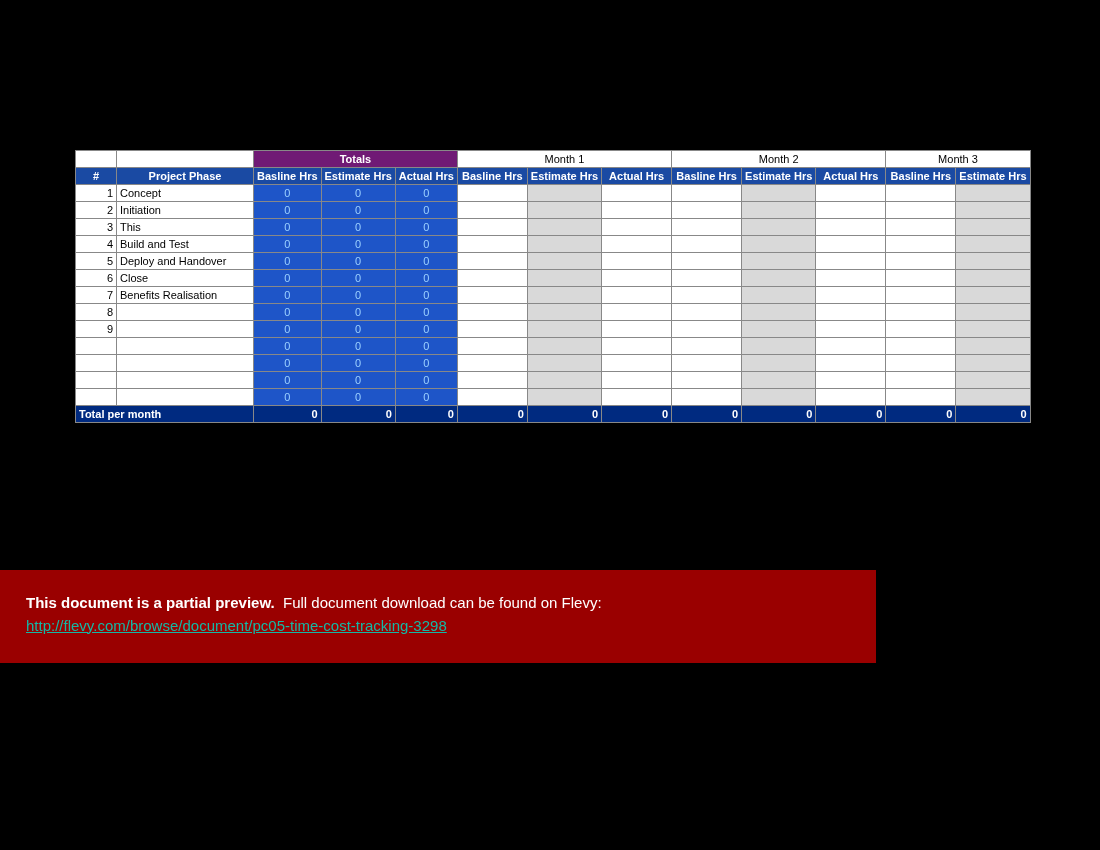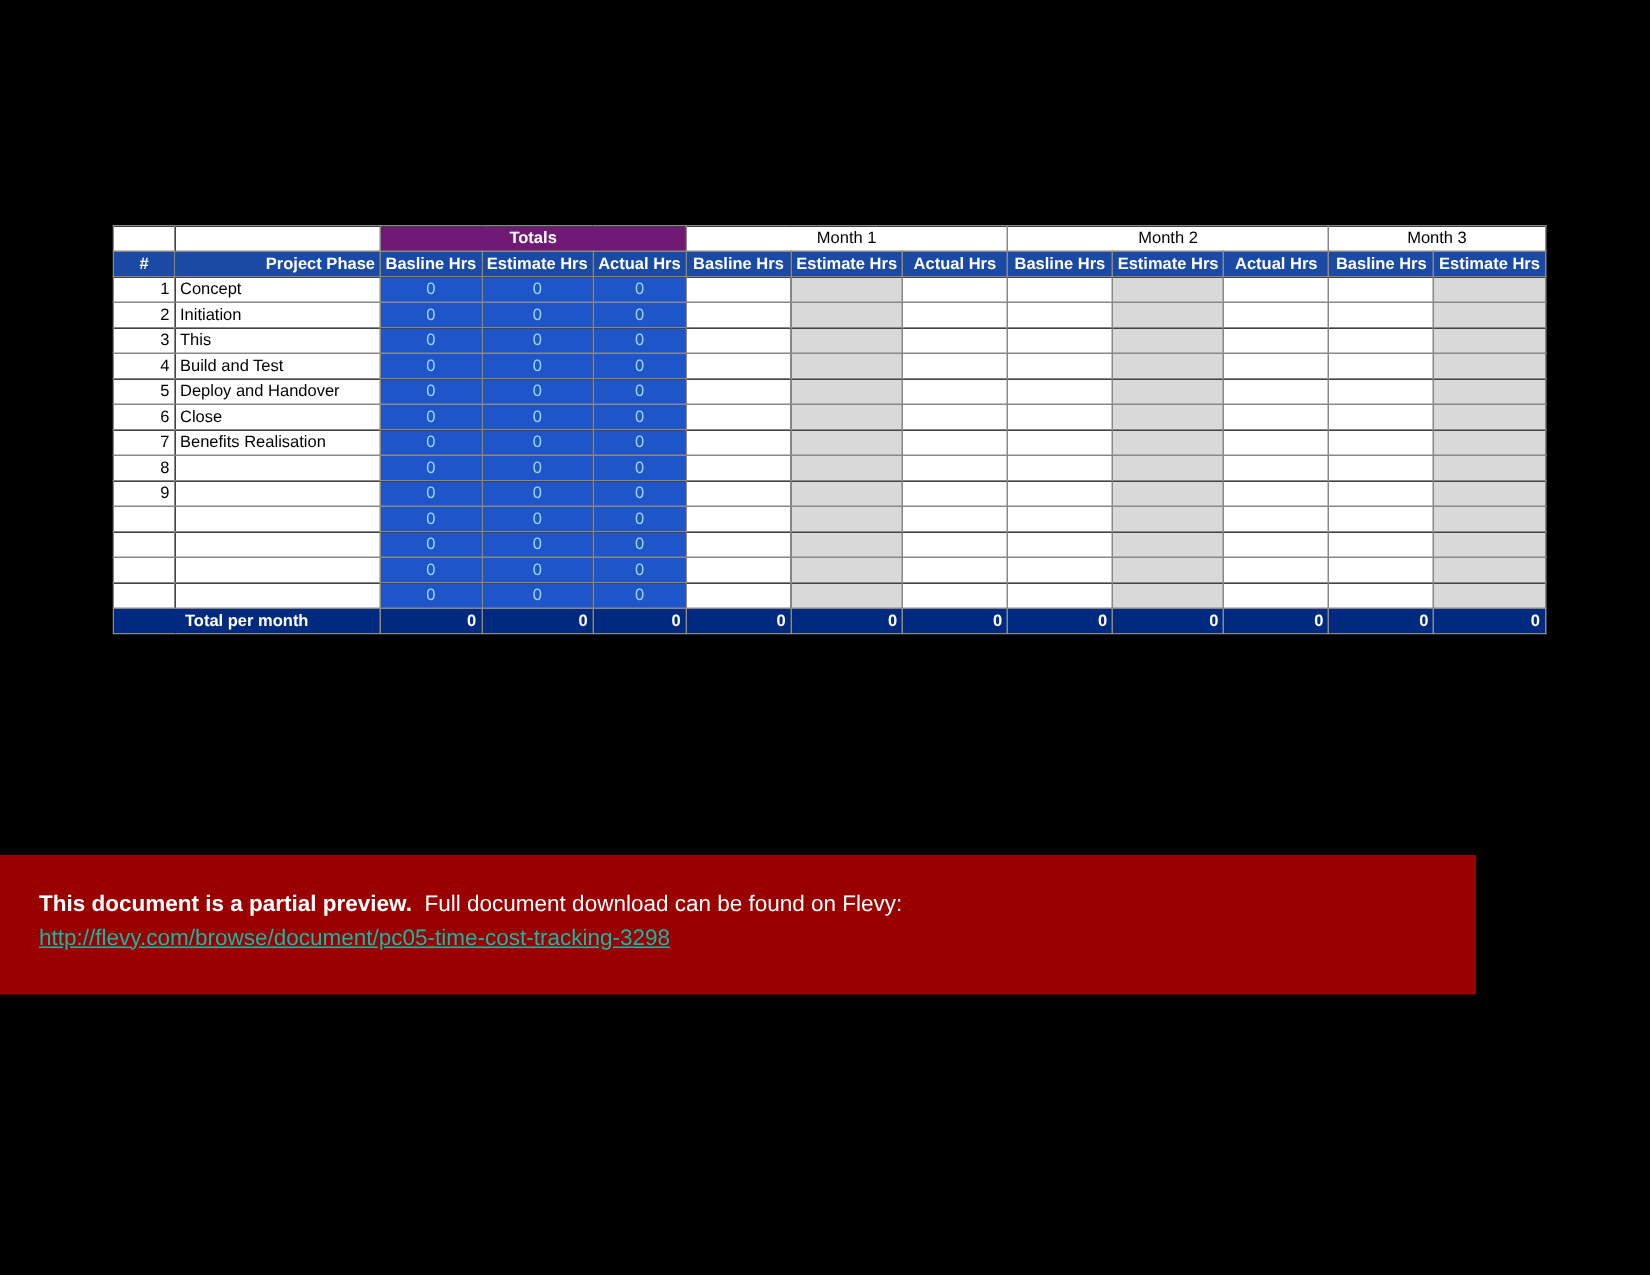--- a/index.html
+++ b/index.html
@@ -34,26 +34,26 @@
   .dark-blue { background: #701a75; color: #fff; font-weight: bold; }
   .med-blue { background: #1a4aa3; color: #fff; font-weight: bold; }
   .royal-blue { background: #1e55c8; color: #9cd0ff; }
   .light-grey { background: #d9d9d9; }
   .white-cell { background: #fff; color: #000; }
   .num-col { width: 34px; text-align: right; color:#000; }
   .phase-col { width: 130px; text-align: left; color:#000; }
   .tot-col { width: 62px; text-align: center; }
   .mon-col { width: 70px; text-align: center; }
   .bottom-total { background:#002a80; color:#fff; font-weight:bold; text-align:right; }
-  .bottom-total-left { background:#002a80; color:#fff; font-weight:bold; text-align:center; padding-left:4px; }
+  .bottom-total-left { background:#002a80; color:#fff; font-weight:bold; text-align:left; padding-left:4px; }
   .footer-banner {
     position: absolute;
     left: 0;
     top: 570px;
-    width: 984px;
+    width: 876px;
     background: #9a0000;
     color: #fff;
     font-size: 15px;
     padding: 22px 26px 26px 26px;
     box-sizing: border-box;
     line-height: 1.5;
   }
   .footer-banner a {
     color: #14b8a6;
     text-decoration: underline;
@@ -88,21 +88,21 @@
   <td class="blank-white"></td>
   <td class="blank-white"></td>
   <td class="dark-blue hdr-center" colspan="3">Totals</td>
   <td class="white-cell hdr-right" colspan="3">Month 1</td>
   <td class="white-cell hdr-right" colspan="3">Month 2</td>
   <td class="white-cell hdr-right" colspan="2">Month 3</td>
 </tr>
 
 <tr>
   <td class="med-blue hdr-center">#</td>
-  <td class="med-blue" style="text-align:right;padding-left:3px;">Project Phase</td>
+  <td class="med-blue" style="text-align:center;padding-left:3px;">Project Phase</td>
   <td class="med-blue hdr-center">Basline Hrs</td>
   <td class="med-blue hdr-center">Estimate Hrs</td>
   <td class="med-blue hdr-center">Actual Hrs</td>
   <td class="med-blue hdr-center">Basline Hrs</td>
   <td class="med-blue hdr-center">Estimate Hrs</td>
   <td class="med-blue hdr-center">Actual Hrs</td>
   <td class="med-blue hdr-center">Basline Hrs</td>
   <td class="med-blue hdr-center">Estimate Hrs</td>
   <td class="med-blue hdr-center">Actual Hrs</td>
   <td class="med-blue hdr-center">Basline Hrs</td>

